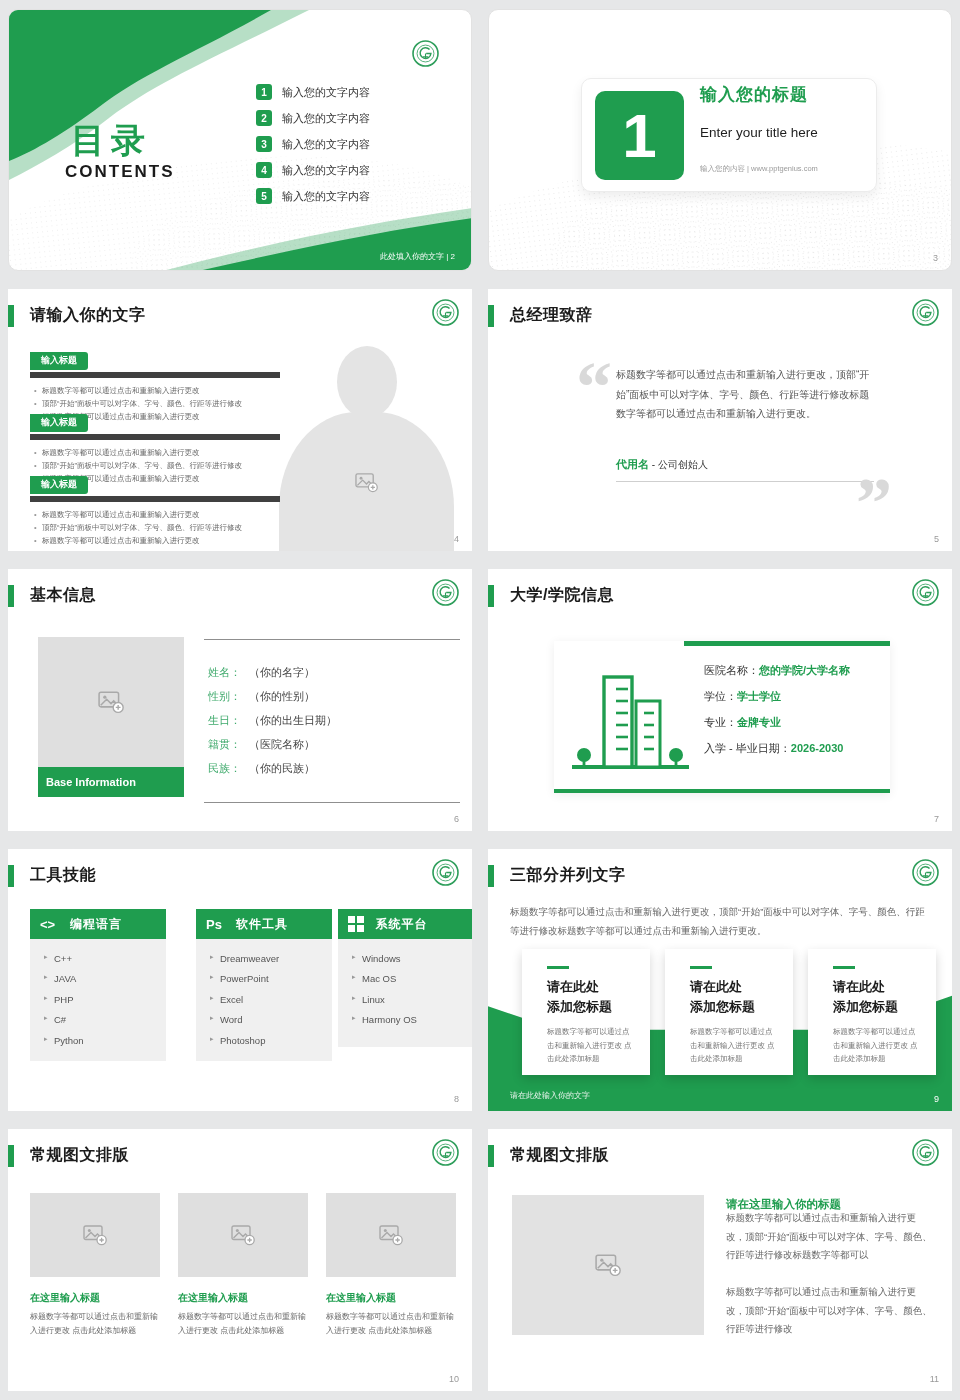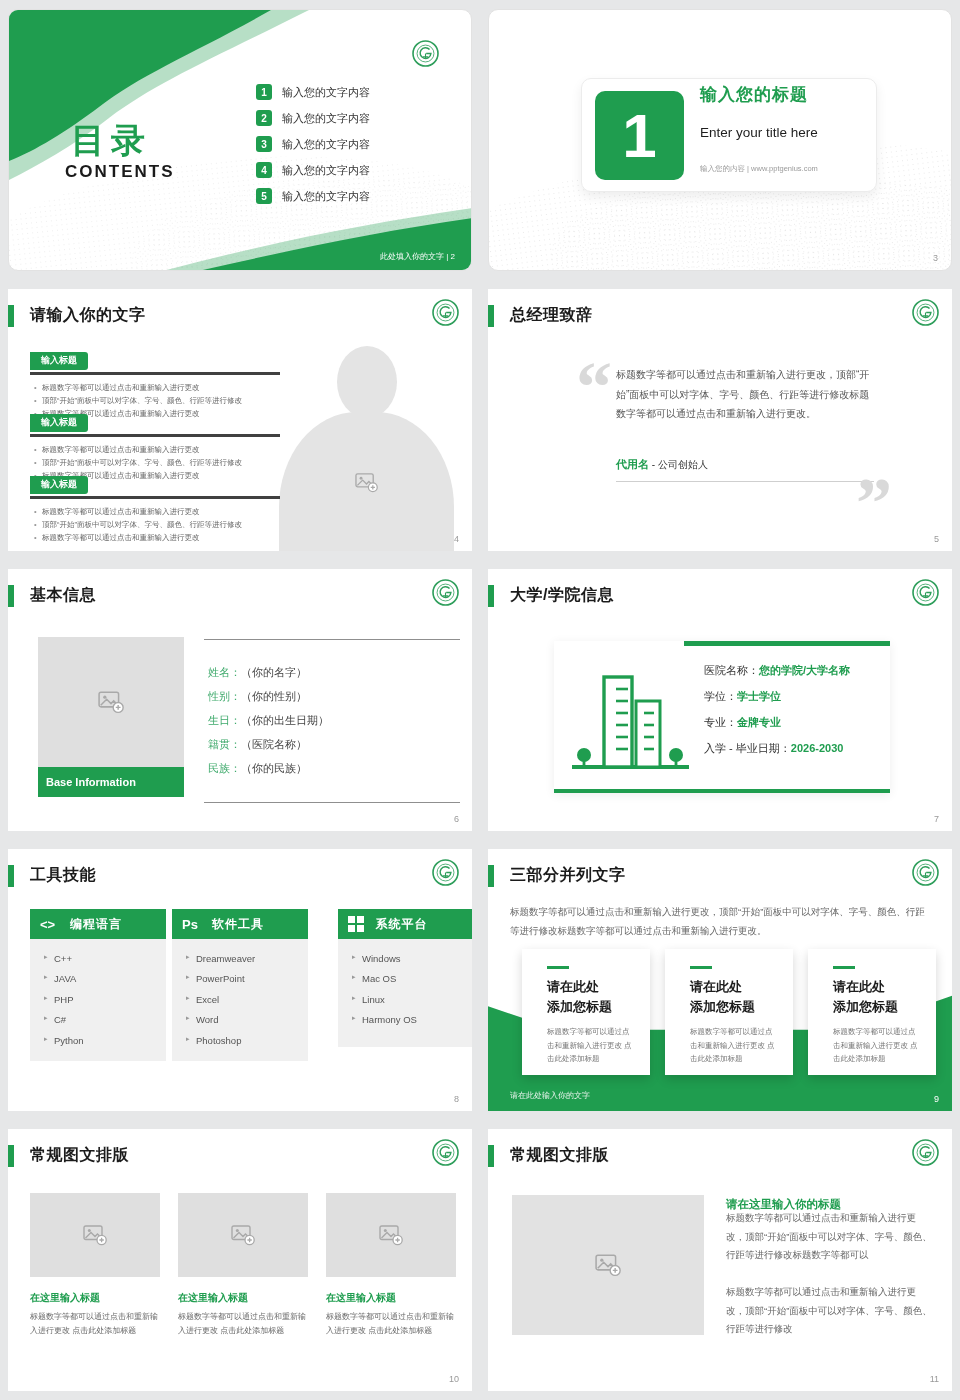--- a/index.html
+++ b/index.html
@@ -36,21 +36,21 @@
               border:1px solid #ECECEC; border-radius:10px; box-shadow:0 5px 12px rgba(0,0,0,.07); z-index:2; }
   .sec-numbox { position:absolute; left:13px; top:12px; width:89px; height:89px; border-radius:10px; background:var(--green);
                 color:#fff; font-size:62px; font-weight:bold; display:flex; align-items:center; justify-content:center; }
   .sec-title { position:absolute; left:118px; top:4px; font-size:17px; font-weight:bold; color:var(--green); letter-spacing:1px; }
   .sec-sub { position:absolute; left:118px; top:46px; font-size:13.5px; color:#1E1E1E; }
   .sec-note { position:absolute; left:118px; top:85px; font-size:7.5px; color:#9A9A9A; }
 
   
   .tag { display:inline-block; background:var(--green); color:#fff; font-size:9px; font-weight:bold;
          padding:2.5px 11px; border-radius:0 3px 3px 0; }
-  .tag-row { position:relative; border-bottom:3px solid #404040; padding-bottom:2px; width:250px;font-family:Liberation Serif, serif; }
+  .tag-row { position:relative; border-bottom:6px solid #404040; padding-bottom:2px; width:250px;font-family:Liberation Serif, serif; }
   .bullets { margin:6px 0 0 4px; width:252px; }
   .bullets div { font-size:7.5px; color:#666; line-height:1.75; padding-left:8px; position:relative; }
   .bullets div::before { content:"•"; position:absolute; left:0; color:#999; }
   .sil { position:absolute; right:18px; bottom:0; width:175px; height:205px; }
   .sil-head { position:absolute; left:58px; top:0; width:60px; height:72px; border-radius:50%; background:#E4E4E4; }
   .sil-body { position:absolute; left:0; top:66px; width:175px; height:140px; background:#E4E4E4;
               border-radius:78px 78px 0 0 / 95px 95px 0 0; }
   .sil-icon { position:absolute; left:76px; top:125px; }
 
   
@@ -64,21 +64,21 @@
 
   
   .bi-card { position:absolute; left:30px; top:68px; width:146px; height:168px; }
   .bi-img { width:146px; height:130px; background:#DFDFDF; display:flex; align-items:center; justify-content:center; }
   .bi-band { width:146px; height:30px; background:var(--green); color:#fff; font-size:11px; font-weight:bold;
              display:flex; align-items:center; padding-left:8px; }
   .bi-line { position:absolute; left:196px; width:256px; border-top:1.5px solid #8F8F8F; }
   .bi-fields { position:absolute; left:200px; top:96px; }
   .bi-row { font-size:11px; margin-bottom:9px; }
   .bi-row .lab { color:#3FAA6C; }
-  .bi-row .val { color:#444; }
+  .bi-row .val { color:#444;margin-left:8px; }
 
   
   .col-box { position:absolute; left:66px; top:72px; width:336px; height:152px; background:#fff; box-shadow:0 2px 10px rgba(0,0,0,.07); }
   .col-topbar { position:absolute; right:0; top:0; width:206px; height:5px; background:var(--green); }
   .col-botbar { position:absolute; left:0; bottom:0; width:336px; height:4px; background:var(--green); }
   .col-fields { position:absolute; left:150px; top:22px; }
   .col-row { font-size:11px; margin-bottom:11px; color:#333; }
   .col-row .val { color:var(--green); font-weight:bold; }
   .col-art { position:absolute; left:14px; top:22px; }
 
@@ -331,21 +331,21 @@
           <span class="sk-title">编程语言</span>
         </div>
         <div class="sk-body">
           <div>C++</div>
           <div>JAVA</div>
           <div>PHP</div>
           <div>C#</div>
           <div>Python</div>
         </div>
       </div>
-      <div class="sk-col" style="left:164px;">
+      <div class="sk-col" style="left:188px;">
         <div class="sk-head">
           <span class="sk-ico">Ps</span>
           <span class="sk-title">软件工具</span>
         </div>
         <div class="sk-body">
           <div>Dreamweaver</div>
           <div>PowerPoint</div>
           <div>Excel</div>
           <div>Word</div>
           <div>Photoshop</div>

